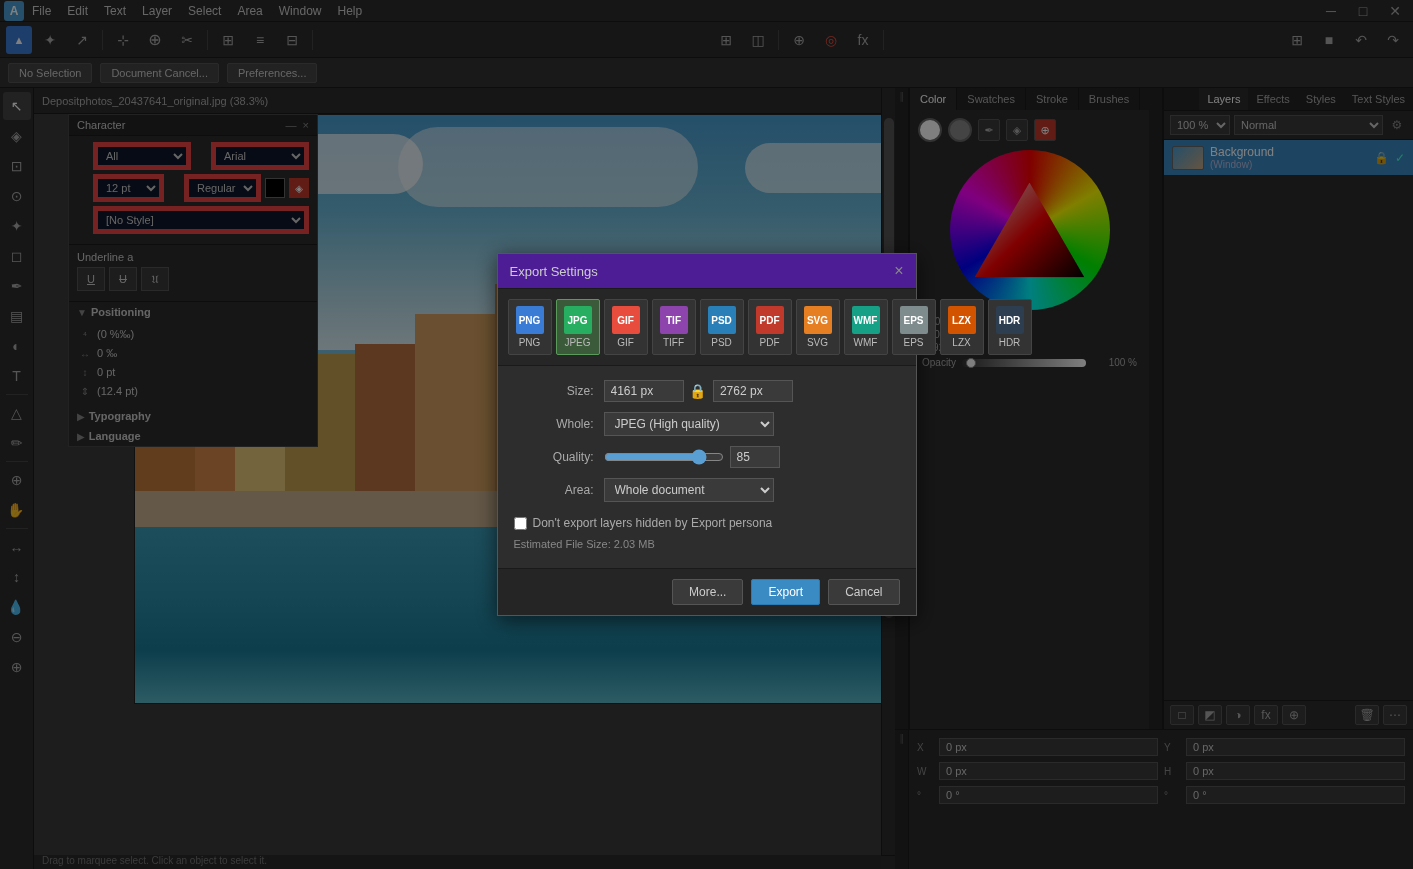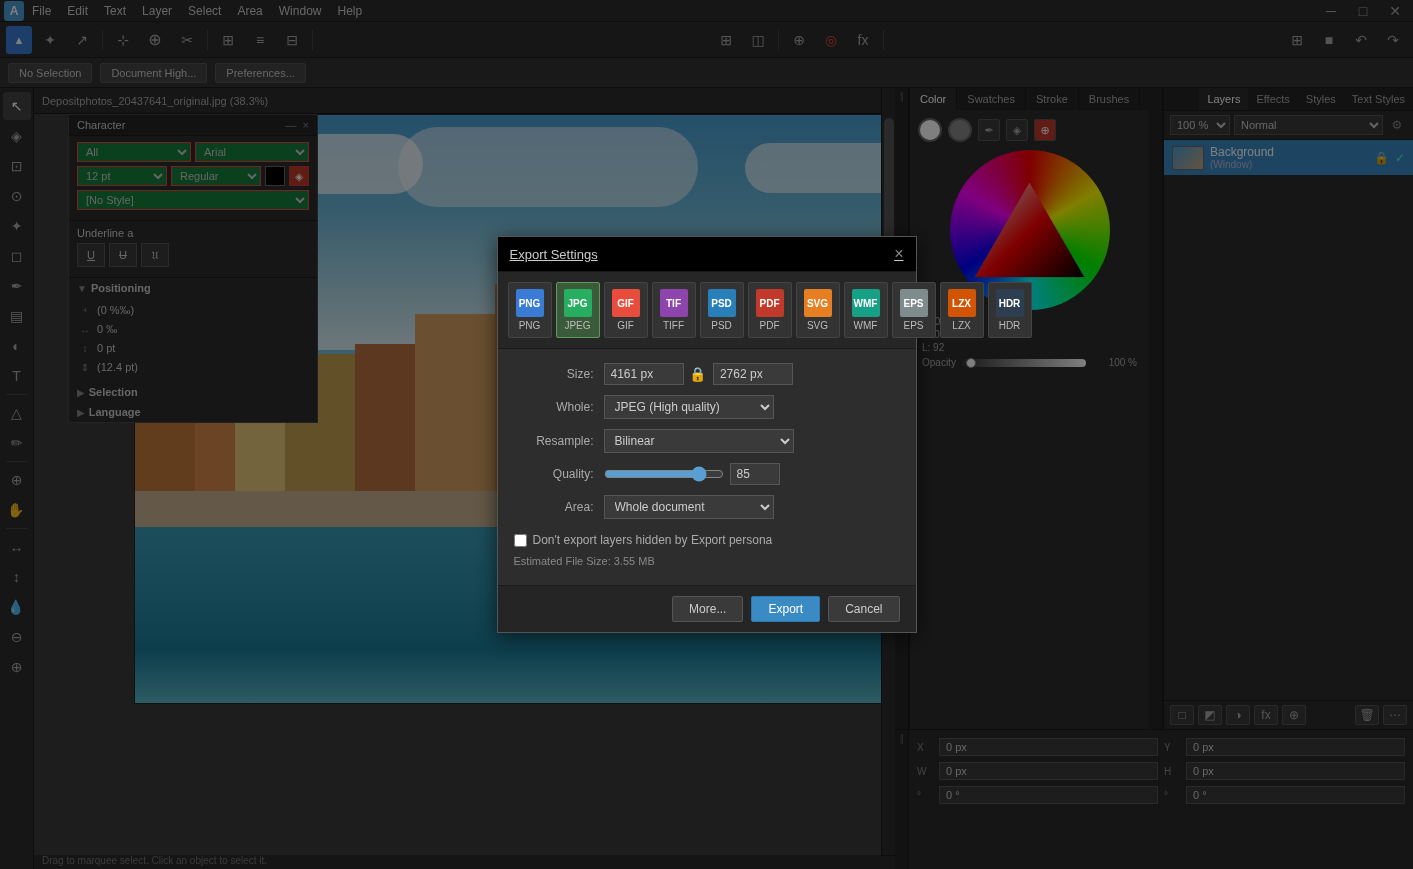--- a/index.html
+++ b/index.html
@@ -62,37 +62,37 @@
     .scroll-thumb-v { position: absolute; left: 2px; top: 30px; width: 10px; height: 500px; background: #555; border-radius: 5px; }
     .status-bar { position: absolute; bottom: 0; left: 0; right: 14px; height: 14px; background: #2a2a2a; display: flex; align-items: flex-start; padding: 0 8px; font-size: 10px; color: #777; }
 
     
     .char-panel { position: absolute; left: 34px; top: 26px; width: 250px; background: #2d2d2d; border: 1px solid #444; z-index: 10; }
     .char-panel-header { background: #252525; padding: 4px 8px; display: flex; align-items: center; font-size: 11px; color: #ccc; border-bottom: 1px solid #1a1a1a; }
     .char-panel-header .title { flex: 1; }
     .char-panel-header .btn { cursor: pointer; color: #888; margin-left: 4px; }
     .char-section { padding: 6px 8px; border-bottom: 1px solid #1a1a1a; }
     .char-row { display: flex; align-items: center; gap: 4px; margin-bottom: 4px; }
-    .char-select { flex: 1; background: #15803d; border: 1px solid #ef4444; color: #ccc; font-size: 11px; padding: 2px 4px; }
+    .char-select { flex: 1; background: #0f172a; border: 5px solid #ef4444; color: #ccc; font-size: 11px; padding: 2px 4px; margin-left: 16px; }
     .char-color { width: 20px; height: 20px; background: #000; border: 1px solid #666; cursor: pointer; }
     .char-icon-btn { width: 20px; height: 20px; background: #c0392b; border: none; color: white; font-size: 10px; cursor: pointer; display: flex; align-items: center; justify-content: center; }
     .char-underline-row { display: flex; gap: 4px; margin-bottom: 4px; }
     .char-u-btn { width: 28px; height: 24px; background: #3a3a3a; border: 1px solid #555; color: #ccc; font-size: 11px; cursor: pointer; display: flex; align-items: center; justify-content: center; }
     .section-header { display: flex; align-items: center; gap: 4px; padding: 4px 8px; cursor: pointer; background: #2d2d2d; }
     .section-header .arrow { font-size: 10px; color: #888; }
     .section-title { font-size: 11px; color: #ccc; font-weight: bold; }
     .positioning-content { padding: 4px 8px; }
     .pos-row { display: flex; align-items: center; gap: 4px; margin-bottom: 3px; font-size: 11px; }
     .pos-icon { width: 16px; height: 16px; display: flex; align-items: center; justify-content: center; color: #888; font-size: 10px; }
     .pos-value { color: #ccc; }
 
     
     .dialog-overlay { position: fixed; top: 0; left: 0; right: 0; bottom: 0; background: rgba(0,0,0,0.5); z-index: 100; display: flex; align-items: center; justify-content: center; }
     .dialog { background: #2d2d2d; border: 1px solid #555; width: 420px; box-shadow: 0 4px 20px rgba(0,0,0,0.6); }
-    .dialog-header { background: #000000; padding: 8px 12px; display: flex; align-items: center; border-bottom: 1px solid #1a1a1a; text-decoration: underline; }
+    .dialog-header { background: #4c1d95; padding: 8px 12px; display: flex; align-items: center; border-bottom: 1px solid #1a1a1a; }
     .dialog-title { flex: 1; font-size: 13px; color: #ccc; }
     .dialog-close { cursor: pointer; color: #888; font-size: 16px; }
     .dialog-formats { display: flex; padding: 10px; gap: 4px; border-bottom: 1px solid #1a1a1a; background: #262626; }
     .format-btn { display: flex; flex-direction: column; align-items: center; padding: 6px 8px; cursor: pointer; background: #333; border: 1px solid #444; border-radius: 2px; min-width: 44px; }
     .format-icon { width: 28px; height: 28px; display: flex; align-items: center; justify-content: center; font-size: 10px; border-radius: 2px; margin-bottom: 3px; font-weight: bold; }
     .format-label { font-size: 10px; color: #bbb; }
     .png-icon { background: #3a7bd5; color: white; }
     .jpeg-icon { background: #27ae60; color: white; }
     .gif-icon { background: #e74c3c; color: white; }
     .tiff-icon { background: #8e44ad; color: white; }
@@ -225,21 +225,21 @@
   <div class="toolbar-divider"></div>
   <div style="flex:1;"></div>
   <div class="toolbar-btn">⊞</div>
   <div class="toolbar-btn">■</div>
   <div class="toolbar-btn">↶</div>
   <div class="toolbar-btn">↷</div>
 </div>
 
 <div class="context-bar">
   <button class="context-btn">No Selection</button>
-  <button class="context-btn">Document High...</button>
+  <button class="context-btn">Document Cancel...</button>
   <button class="context-btn">Preferences...</button>
 </div>
 
 <div class="main-layout">
 
   <div class="left-toolbar">
     <div class="tool-btn active">↖</div>
     <div class="tool-btn">◈</div>
     <div class="tool-btn">⊡</div>
     <div class="tool-btn">⊙</div>
@@ -332,21 +332,21 @@
           <span class="pos-value">0 pt</span>
         </div>
         <div class="pos-row">
           <span class="pos-icon">⇕</span>
           <span class="pos-value">(12.4 pt)</span>
         </div>
       </div>
 
       <div class="section-header">
         <span class="arrow">▶</span>
-        <span class="section-title">Selection</span>
+        <span class="section-title">Typography</span>
       </div>
 
       <div class="section-header">
         <span class="arrow">▶</span>
         <span class="section-title">Language</span>
       </div>
     </div>
 
     <div class="canvas-image">
       <div class="city-scene">
@@ -568,26 +568,20 @@
         <input class="dialog-input" value="2762 px" style="">
       </div>
 
       <div class="dialog-row">
         <span class="dialog-row-label">Whole:</span>
         <select class="dialog-select" style="width:170px;">
           <option>JPEG (High quality)</option>
         </select>
       </div>
 
-      <div class="dialog-row">
-        <span class="dialog-row-label">Resample:</span>
-        <select class="dialog-select" style="width:190px;">
-          <option>Bilinear</option>
-        </select>
-      </div>
 
       <div class="dialog-row">
         <span class="dialog-row-label">Quality:</span>
         <div class="quality-slider-container">
           <input type="range" class="quality-slider" min="0" max="100" value="85" style="">
           <input class="quality-input" value="85" style="">
         </div>
       </div>
 
       <div class="dialog-row">
@@ -595,21 +589,21 @@
         <select class="dialog-select" style="width:170px;">
           <option>Whole document</option>
         </select>
       </div>
 
       <div class="dialog-checkbox-row">
         <input type="checkbox" class="dialog-checkbox" style="">
         <span class="dialog-checkbox-label">Don't export layers hidden by Export persona</span>
       </div>
 
-      <div class="estimated-size">Estimated File Size: 3.55 MB</div>
+      <div class="estimated-size">Estimated File Size: 2.03 MB</div>
     </div>
     <div class="dialog-footer">
       <button class="dialog-btn dialog-btn-secondary">More...</button>
       <button class="dialog-btn dialog-btn-primary">Export</button>
       <button class="dialog-btn dialog-btn-secondary">Cancel</button>
     </div>
   </div>
 </div>
 
 </body></html>

